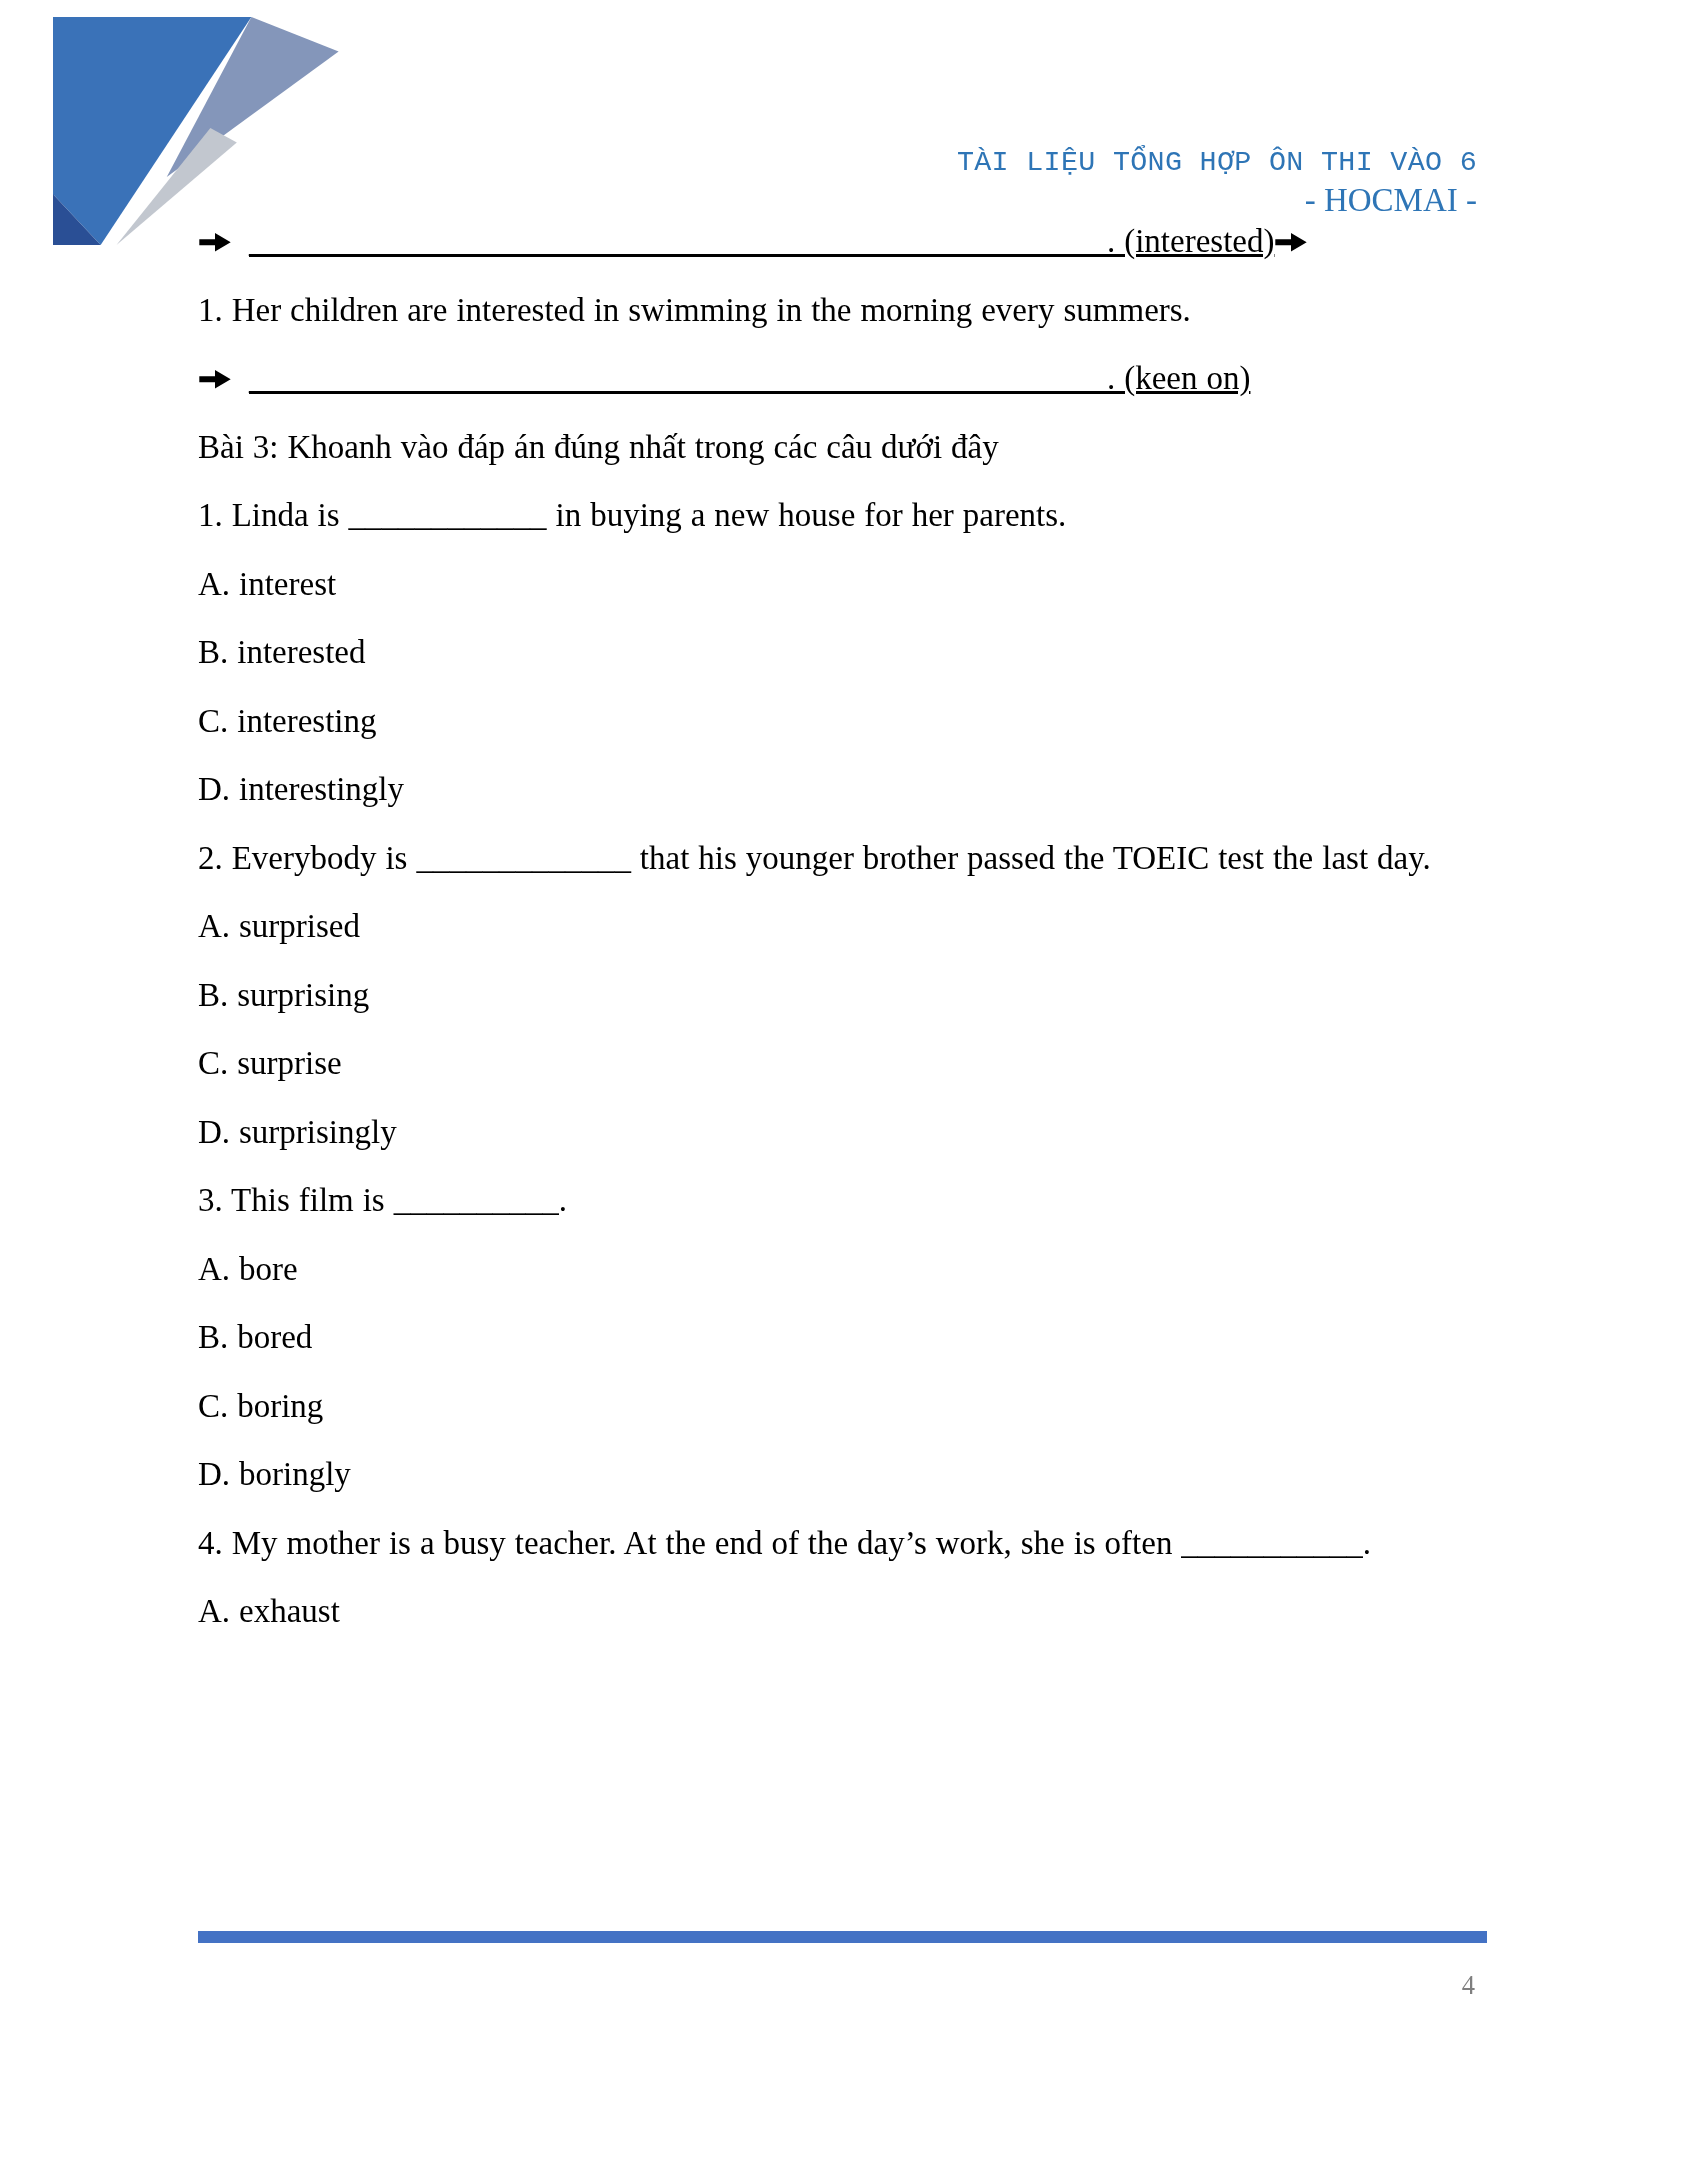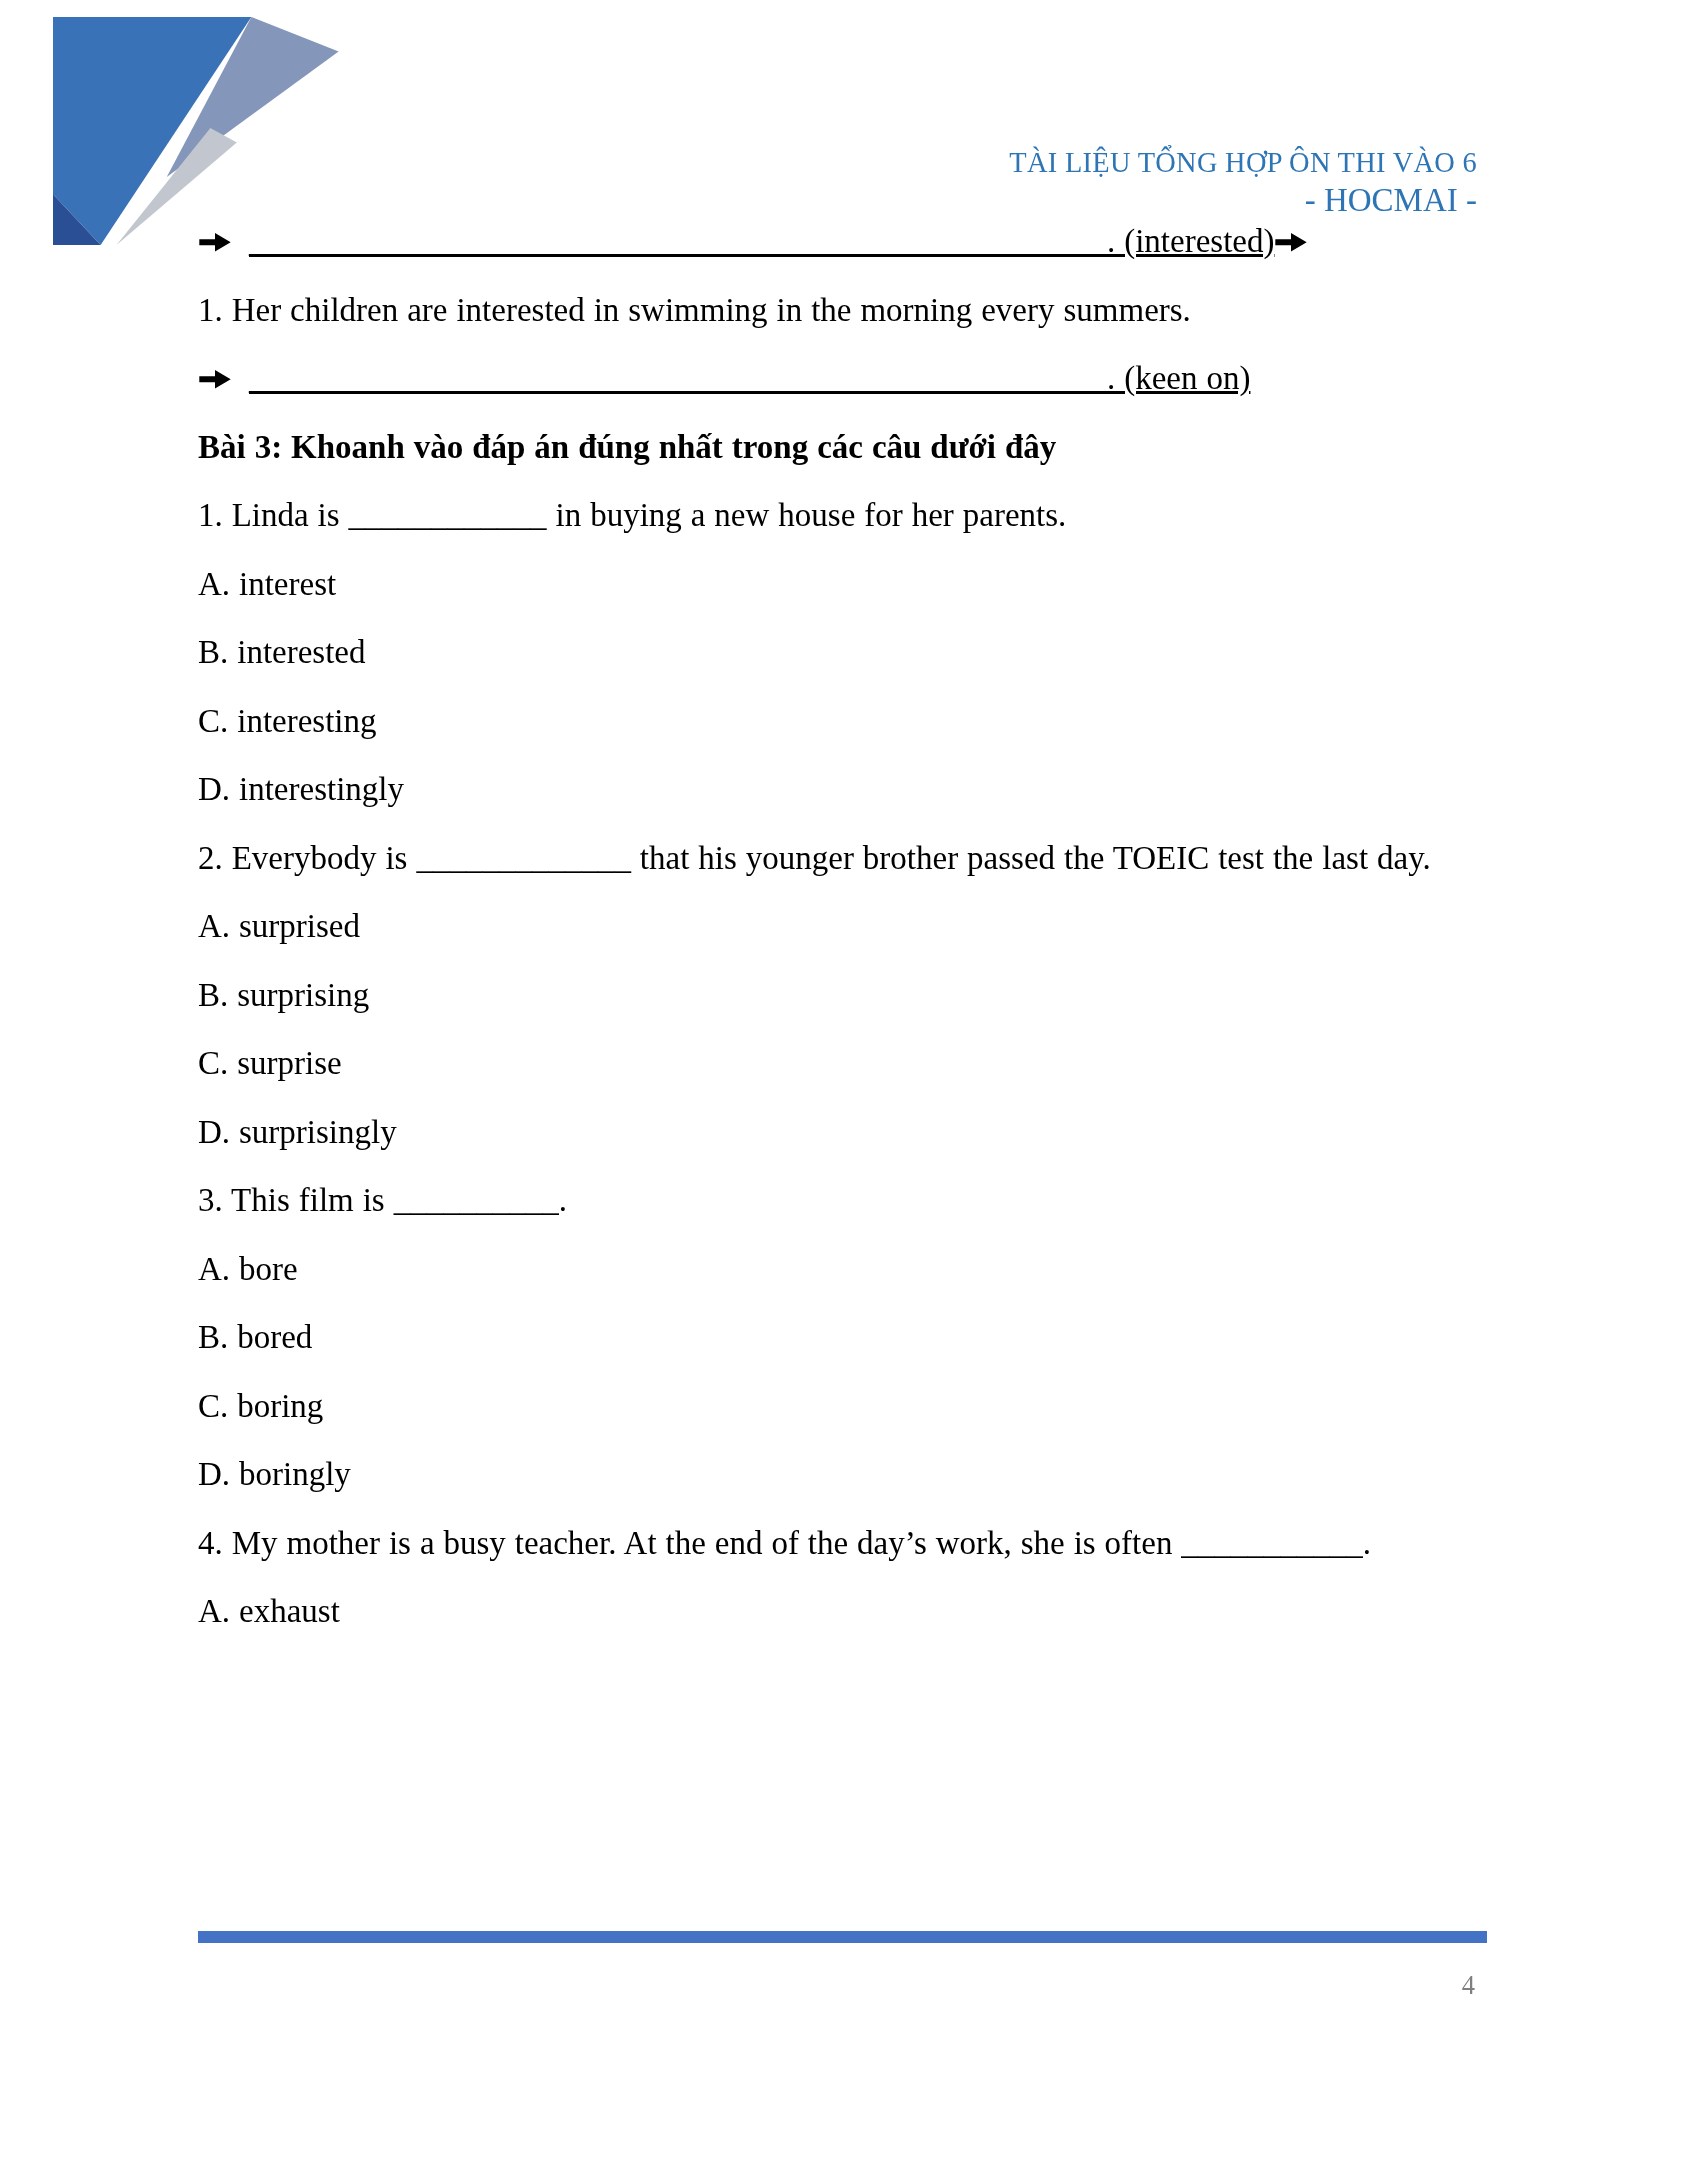--- a/index.html
+++ b/index.html
@@ -28,41 +28,42 @@
     position: absolute;
     top: 146px;
     right: 210px;
     text-align: right;
     color: #2e75b6;
   }
   .header-title {
     font-size: 28.4px;
     line-height: 34px;
     letter-spacing: 0.3px;
+    font-family: Liberation Mono, monospace;
   }
   .header-sub {
     font-size: 33px;
     line-height: 33px;
     margin-top: 4px;
   }
 
   
   .content {
     position: absolute;
     left: 198px;
     top: 218px;
     width: 1293px;
   }
   .content p {
     font-size: 33px;
     line-height: 46px;
     margin: 0 0 22.5px 0;
     word-spacing: 0.7px;
   }
-  .content p.bold { font-weight: bold; }
+  .content p.bold { font-weight: normal; }
   .arrow {
     display: inline-block;
     margin-right: 17px;
     vertical-align: -1.3px;
     text-decoration: underline;
   }
   .arrow svg { display: block; }
 
   
   .footer-bar {

